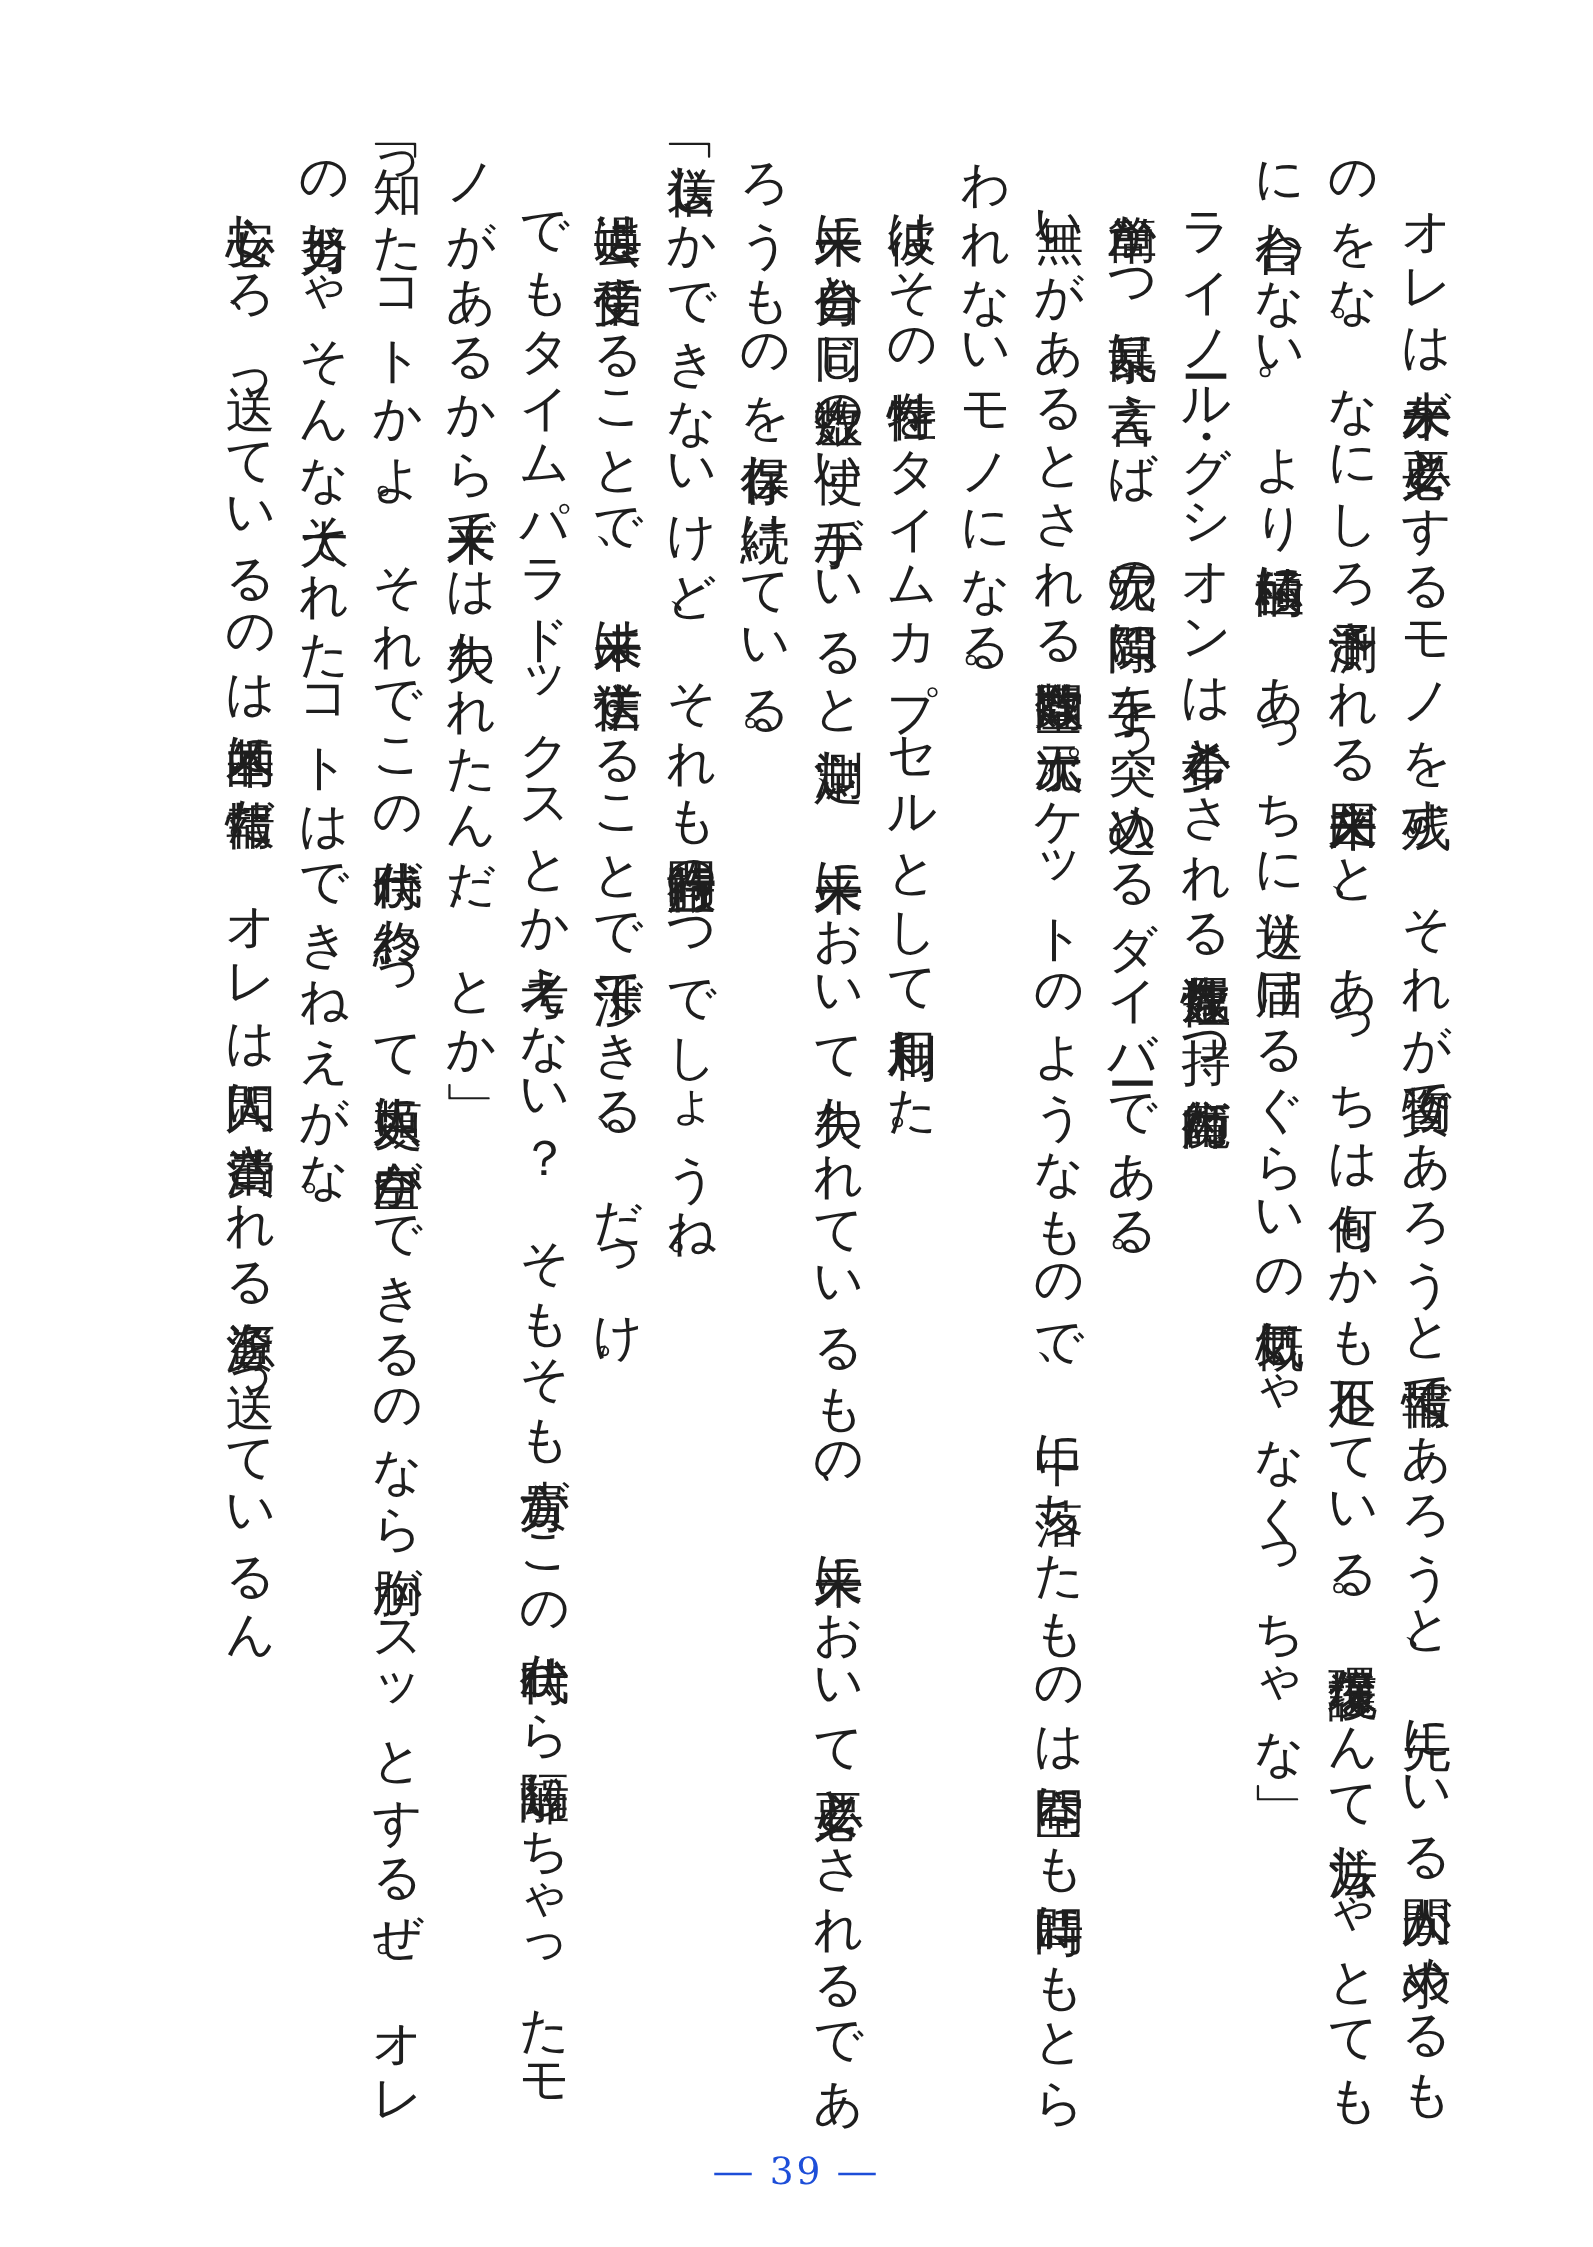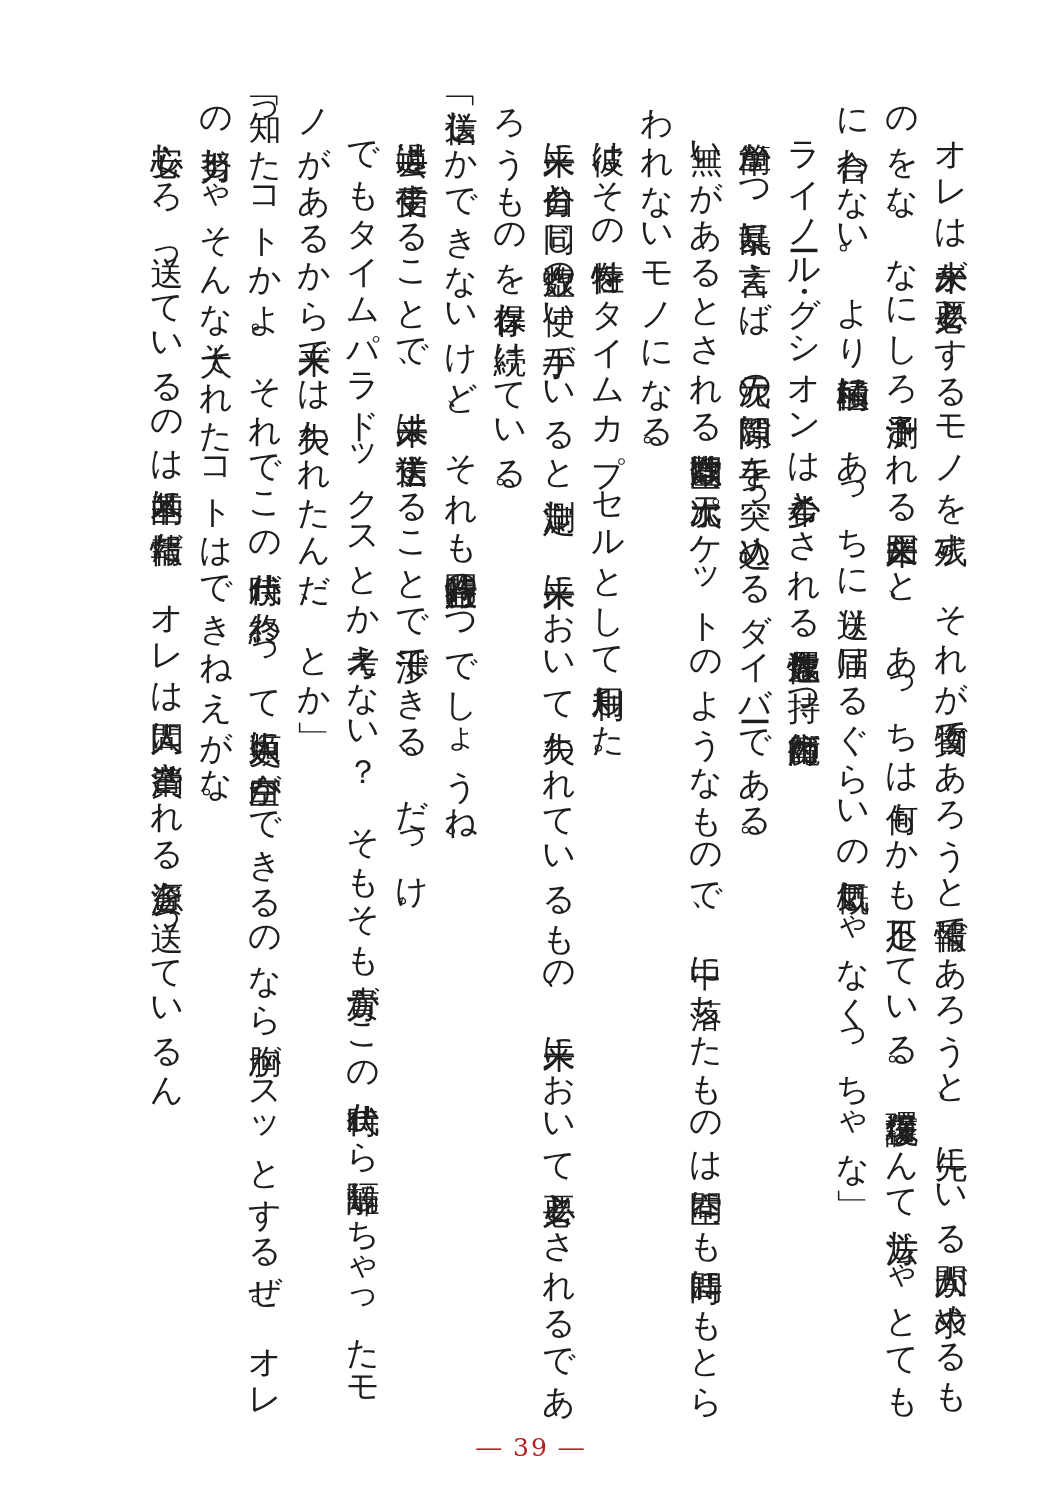--- a/index.html
+++ b/index.html
@@ -43,21 +43,21 @@
   .text-block p.indent {
     text-indent: 1em;
   }
   .footer {
     position: absolute;
     bottom: 36px;
     left: 0;
     width: 100%;
     text-align: center;
     font-size: 25px;
-    color: #b91c1c;
+    color: #1d4ed8;
     letter-spacing: 2px;
   }
 </style>
 </head>
 <body>
 
 <div class="page">
 
   <div class="text-block">
     <p class="indent">オレは未来が必要とするモノを残す。それが物資であろうと情報であろうと、先にいる人間が求めるものをな。なにしろ予測される未来図だと、あっちは何もかも不足している。環境保護なんて方法じゃとても間に合わない。より積極的に、あっちに送り届けるぐらいの気概じゃなくっちゃな」</p>

